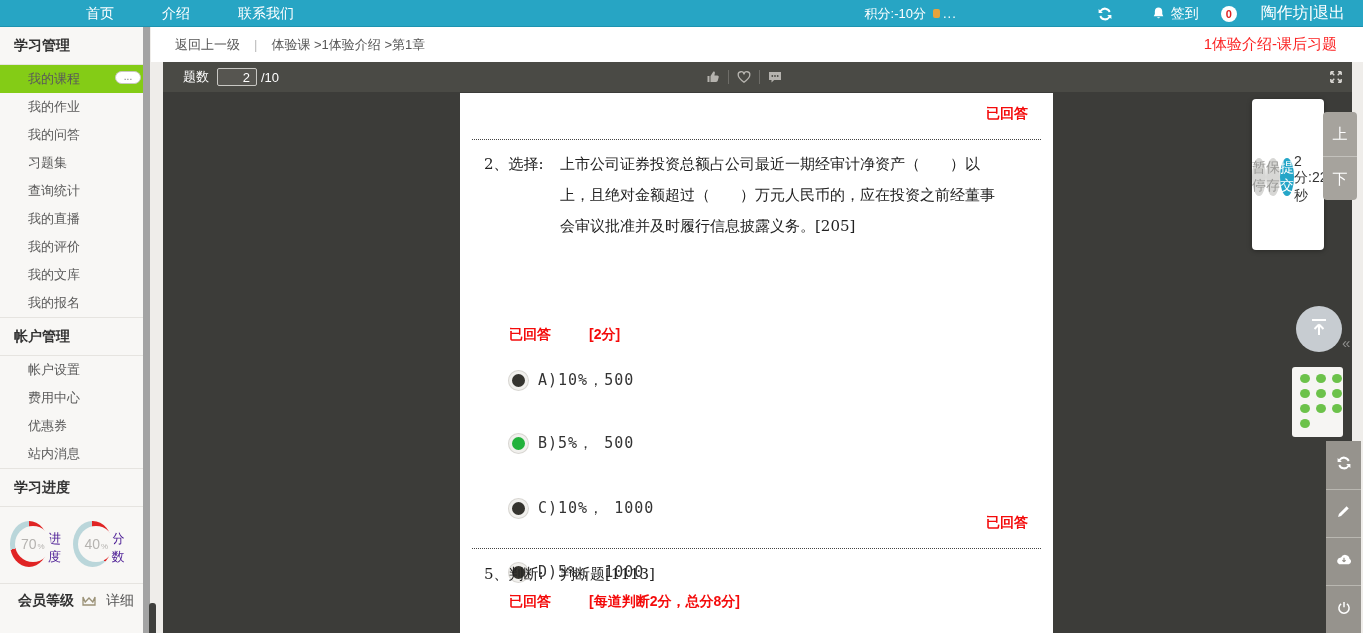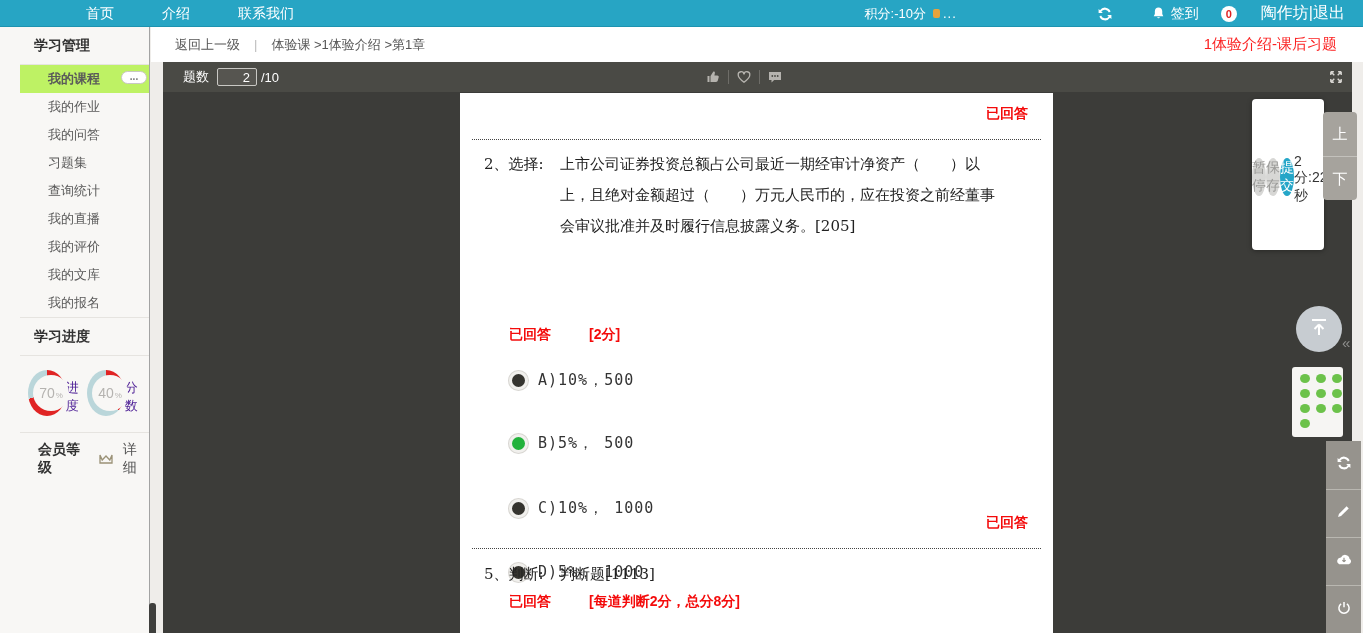--- a/index.html
+++ b/index.html
@@ -18,26 +18,26 @@
   .points-more { font-size:13px; letter-spacing:1px; margin-right:140px; cursor:pointer; }
   .tb-icon { width:16px; height:16px; display:inline-block; cursor:pointer; }
   .refresh-top { margin-right:38px; }
   .bell-wrap { display:flex; align-items:center; gap:4px; cursor:pointer; font-size:14px; }
   .badge { width:16px; height:16px; background:#fff; color:#e02020; border-radius:50%;
            font-size:11px; font-weight:bold; text-align:center; line-height:16px; margin:0 24px 0 22px; cursor:pointer; }
   .user { font-size:16px; margin-right:18px; cursor:pointer; }
 
   
   .sidebar { position:absolute; left:0; top:27px; width:150px; height:606px; background:#f8f7f5;
-             border-right:1px solid #a3a3a3; overflow:hidden;padding-left:20px; }
+             border-right:7px solid #a3a3a3; overflow:hidden; }
   .side-header { font-size:14px; font-weight:bold; color:#333; padding:10px 0 9px 14px;
                  border-bottom:1px solid #e6e4e0; }
   .side-sec2 .side-header, .side-sec3 .side-header { border-top:1px solid #e6e4e0; }
   .side-item { position:relative; font-size:13px; color:#5a5a5a; padding:7px 0 7px 28px; cursor:pointer; line-height:14px; }
-  .side-item.selected { background:#bef264;font-weight:bold; }
+  .side-item.selected { background:#84cc16; }
   .more-pill { position:absolute; right:2px; top:6px; width:26px; height:13px; background:#fff;
                border:1px solid #c9c7c3; border-radius:7px; font-size:10px; line-height:9px;
                text-align:center; color:#777; cursor:pointer; }
   .progress-row { display:flex; justify-content:space-around; padding:14px 8px 4px 8px; }
   .ring-block { display:flex; flex-direction:row; align-items:center; width:60px; }
   .ring { width:46px; height:46px; border-radius:50%;
           background:conic-gradient(#e02424 0 calc(var(--p)*1%), #bad6da 0); position:relative; }
   .ring-inner { position:absolute; left:5px; top:5px; width:36px; height:36px; background:#f8f7f5;
                 border-radius:50%; display:flex; align-items:center; justify-content:center; color:#b5b3b0; }
   .ring-val { font-size:14px; }
@@ -164,20 +164,27 @@
       </div>
       <div class="side-item">我的作业</div>
       <div class="side-item">我的问答</div>
       <div class="side-item">习题集</div>
       <div class="side-item">查询统计</div>
       <div class="side-item">我的直播</div>
       <div class="side-item">我的评价</div>
       <div class="side-item">我的文库</div>
       <div class="side-item">我的报名</div>
     </div>
+    <div class="side-sec2">
+      <div class="side-header">帐户管理</div>
+      <div class="side-item">帐户设置</div>
+      <div class="side-item">费用中心</div>
+      <div class="side-item">优惠券</div>
+      <div class="side-item">站内消息</div>
+    </div>
     <div class="side-sec3">
       <div class="side-header">学习进度</div>
       <div class="progress-row">
         <div class="ring-block">
           <div class="ring" style="--p:70">
             <div class="ring-inner">
               <span class="ring-val">70</span>
               <span class="ring-pct">%</span>
             </div>
           </div>

